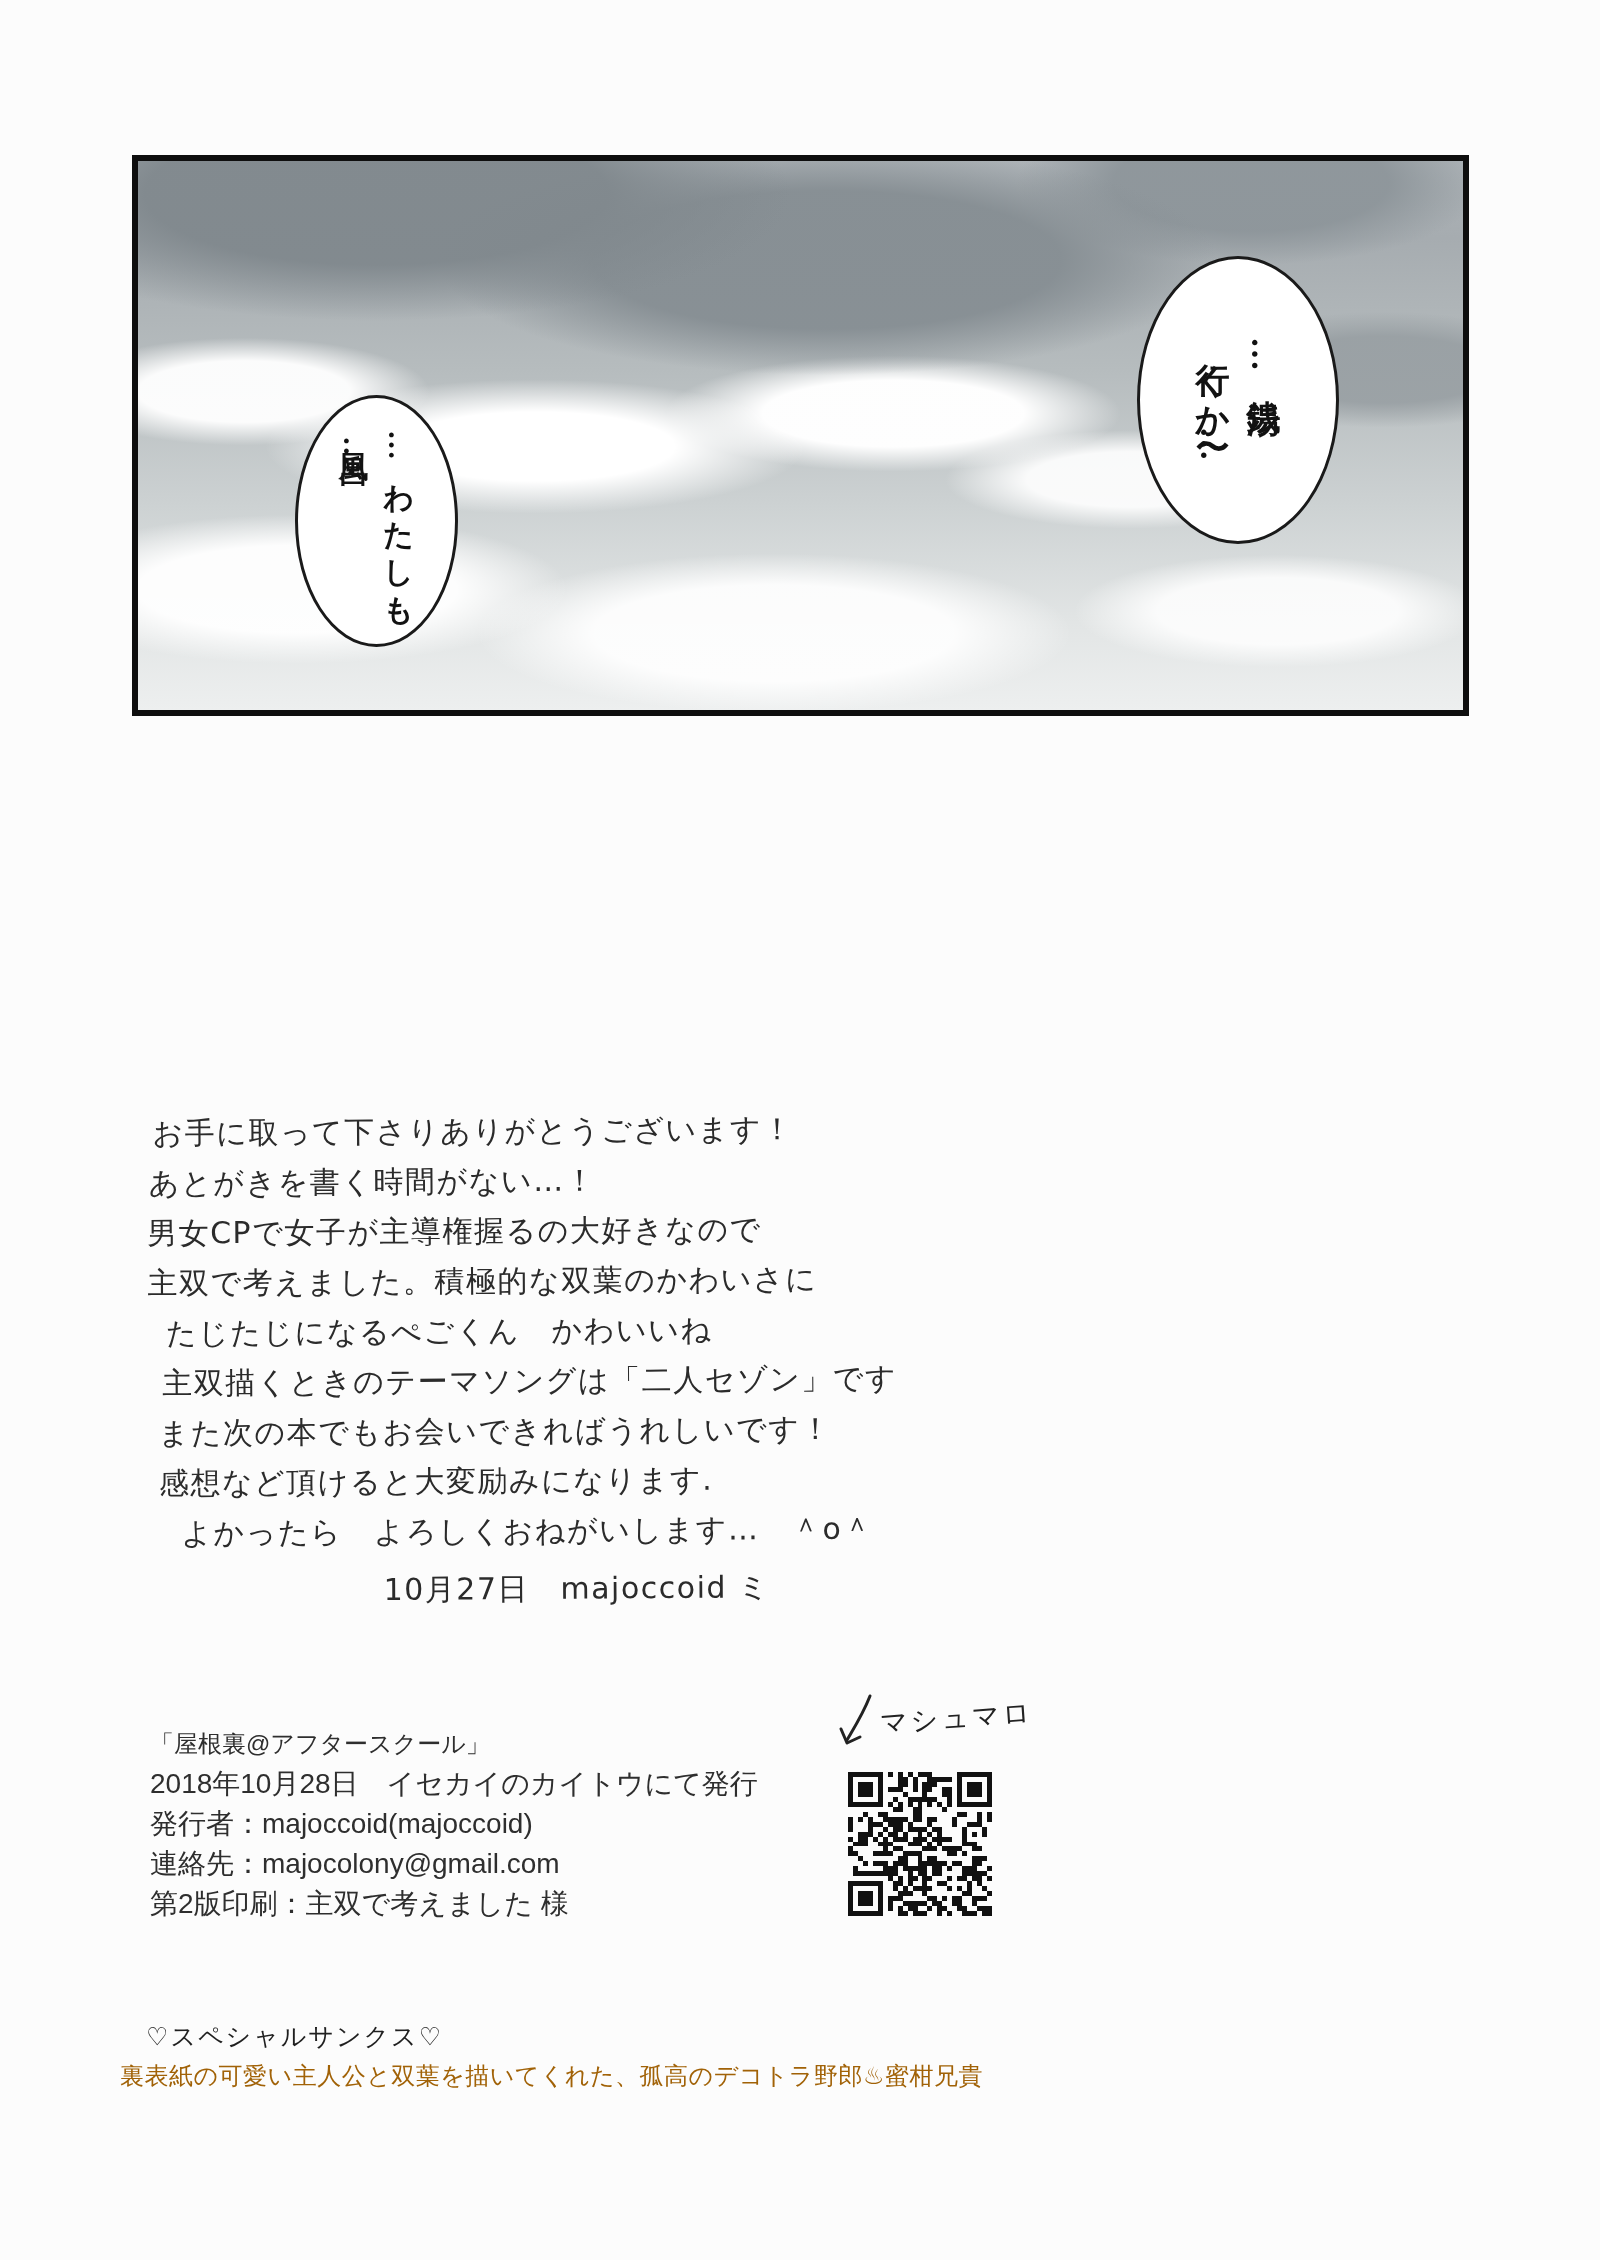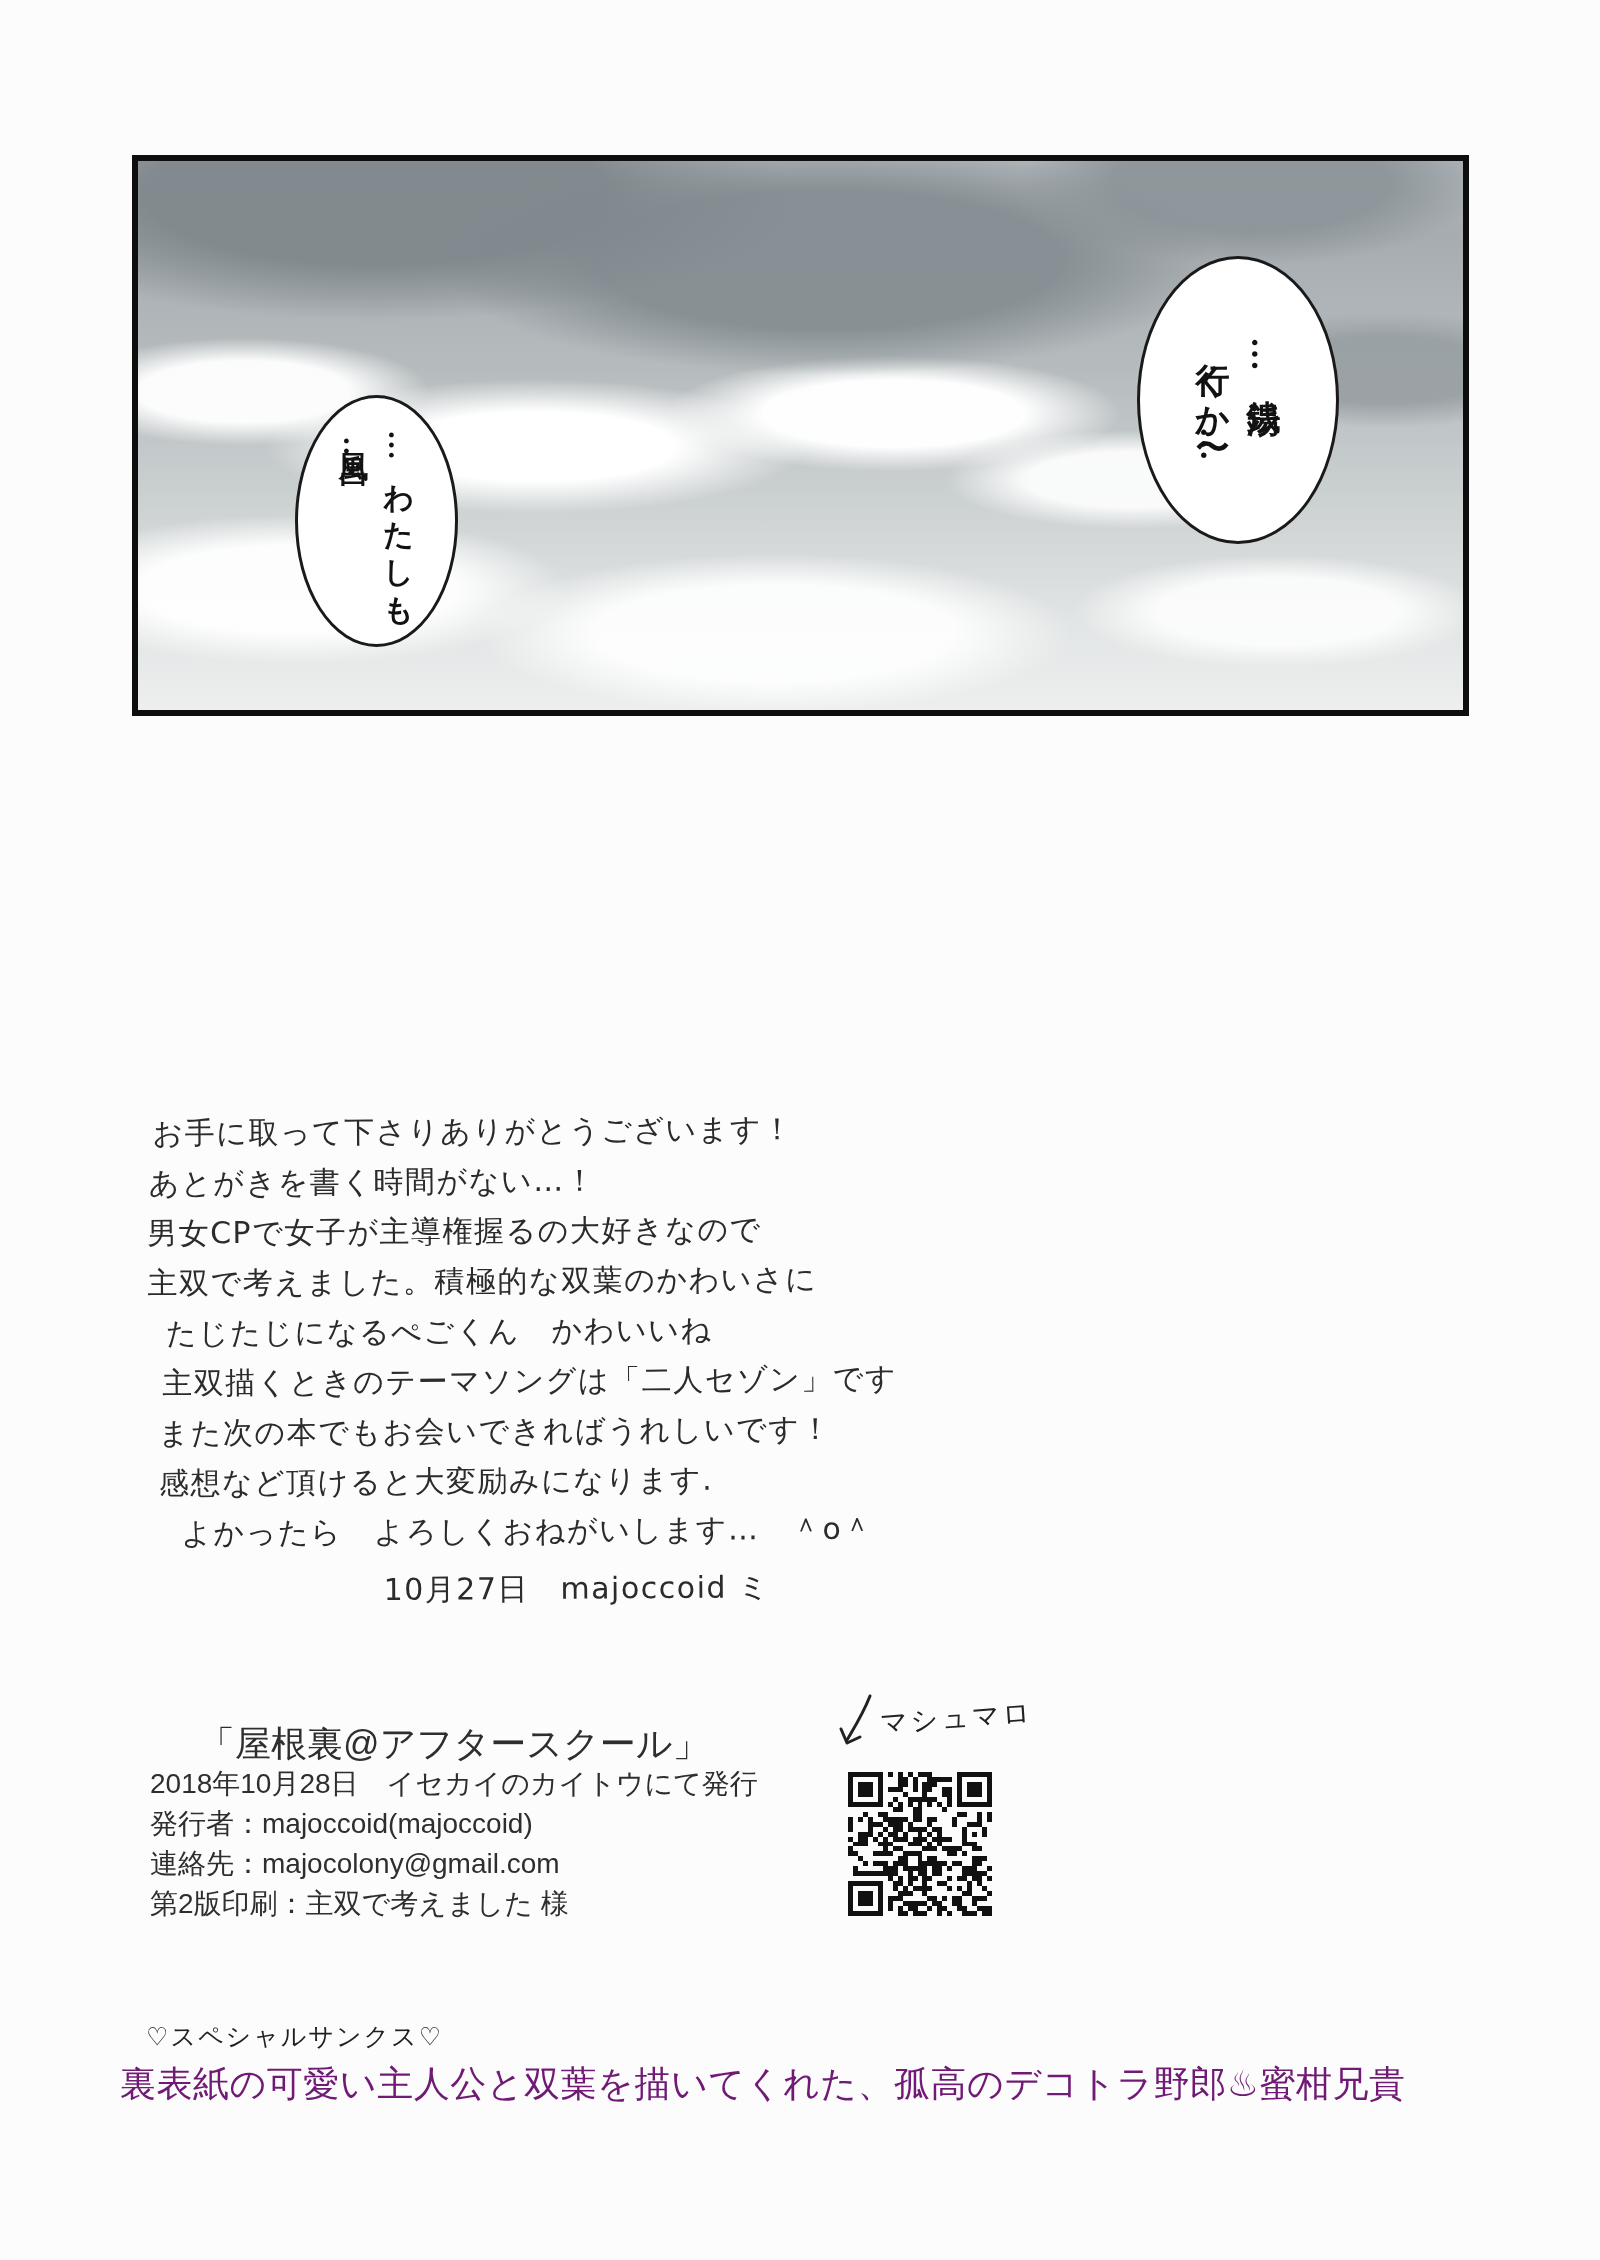--- a/index.html
+++ b/index.html
@@ -53,33 +53,33 @@
   .aw-line:nth-child(5){margin-left:16px;}
   .aw-line:nth-child(6){margin-left:12px;}
   .aw-line:nth-child(7){margin-left:8px;}
   .aw-line:nth-child(8){margin-left:8px;}
   .aw-line:nth-child(9){margin-left:30px;}
   .aw-line:nth-child(10){margin-left:232px;margin-top:8px;}
 
   
   .colophon{position:absolute;left:150px;top:1724px;color:#2e2e2e;font-size:28px;}
   .colophon > div{height:40px;line-height:40px;white-space:pre;}
-  .colophon .title{font-size:36px;text-align:center;}
+  .colophon .title{font-size:24px;}
 
   
   .marshmallow{position:absolute;left:836px;top:1692px;display:flex;align-items:flex-start;gap:4px;color:#222;}
   .marshmallow .label{
     font-size:27px;letter-spacing:3px;transform:rotate(-4deg);margin-top:8px;
     font-family:"DejaVu Sans",sans-serif;
   }
   .qr{position:absolute;left:848px;top:1772px;width:144px;height:144px;}
 
   
   .thanks-header{position:absolute;left:146px;top:2020px;font-size:25px;letter-spacing:2px;color:#1f1f1f;}
-  .thanks-line{position:absolute;left:120px;top:2060px;font-size:36px;letter-spacing:.5px;color:#701a75;white-space:pre;}
+  .thanks-line{position:absolute;left:120px;top:2060px;font-size:24px;letter-spacing:.5px;color:#a16207;white-space:pre;}
 </style>
 </head>
 <body>
 
 <div class="page">
 
   <div class="panel">
     <div class="bubble bubble-right">
       <div class="vtext">…銭湯
 行くか〜…</div>

